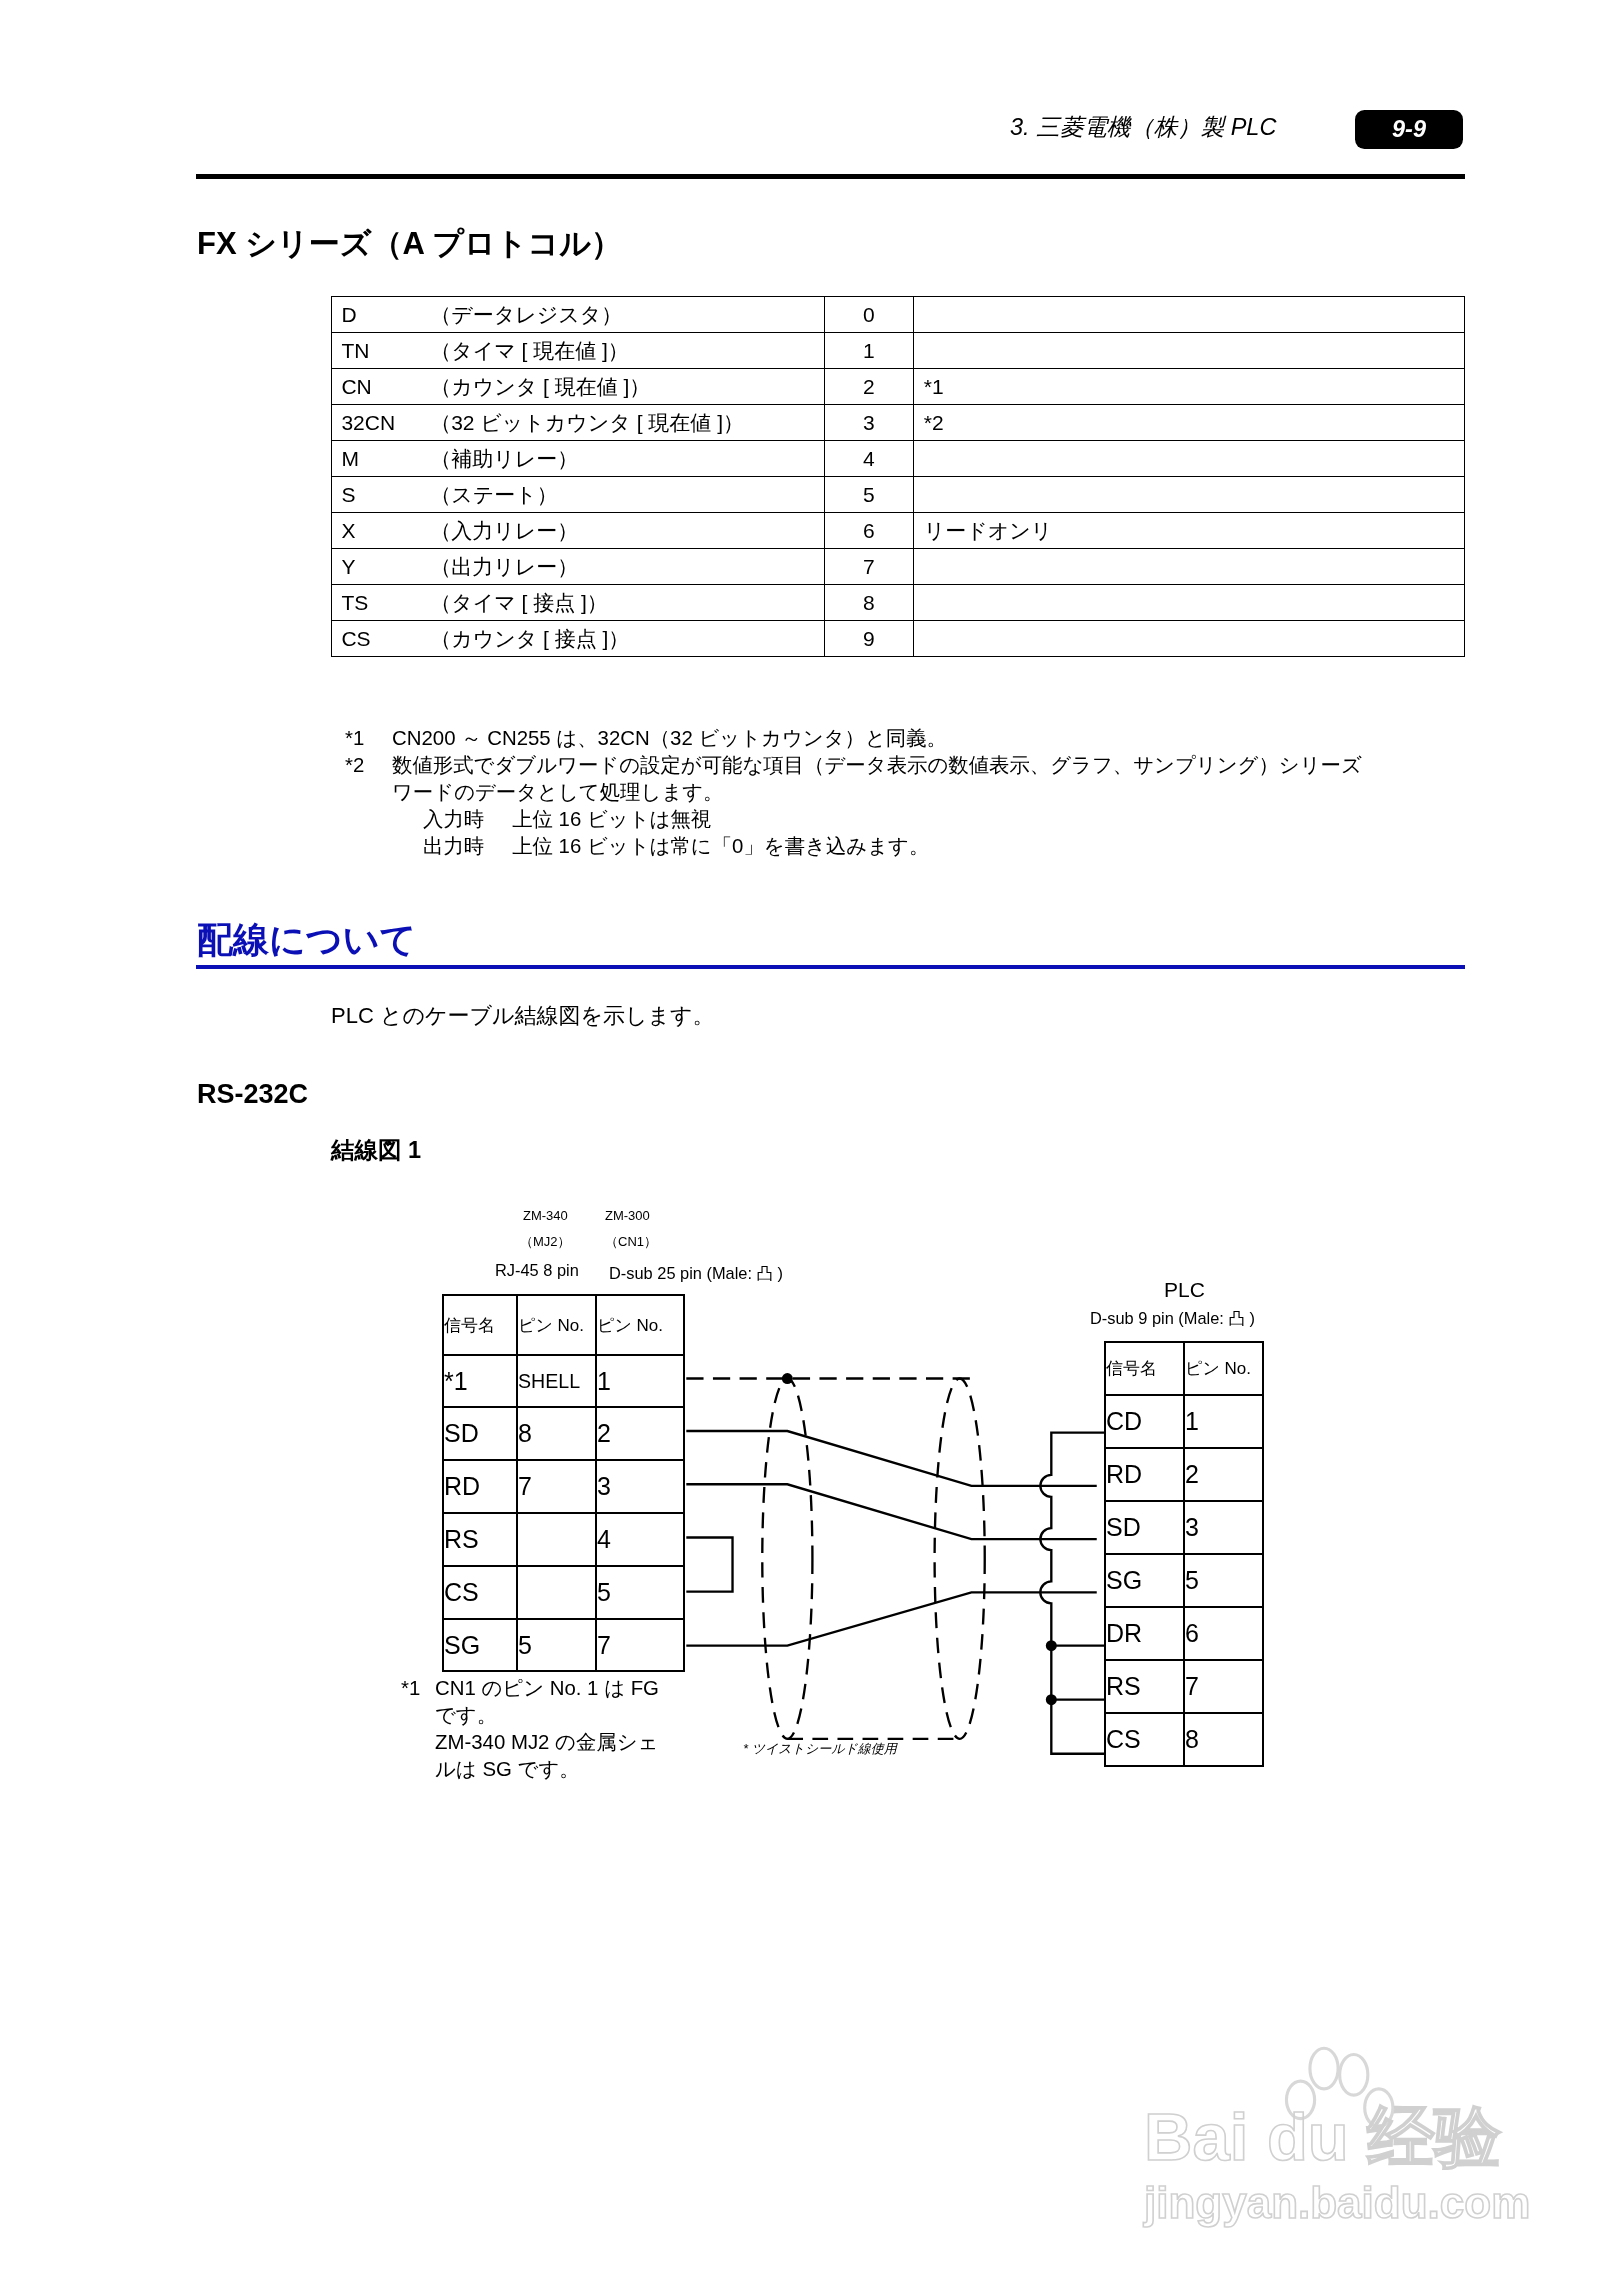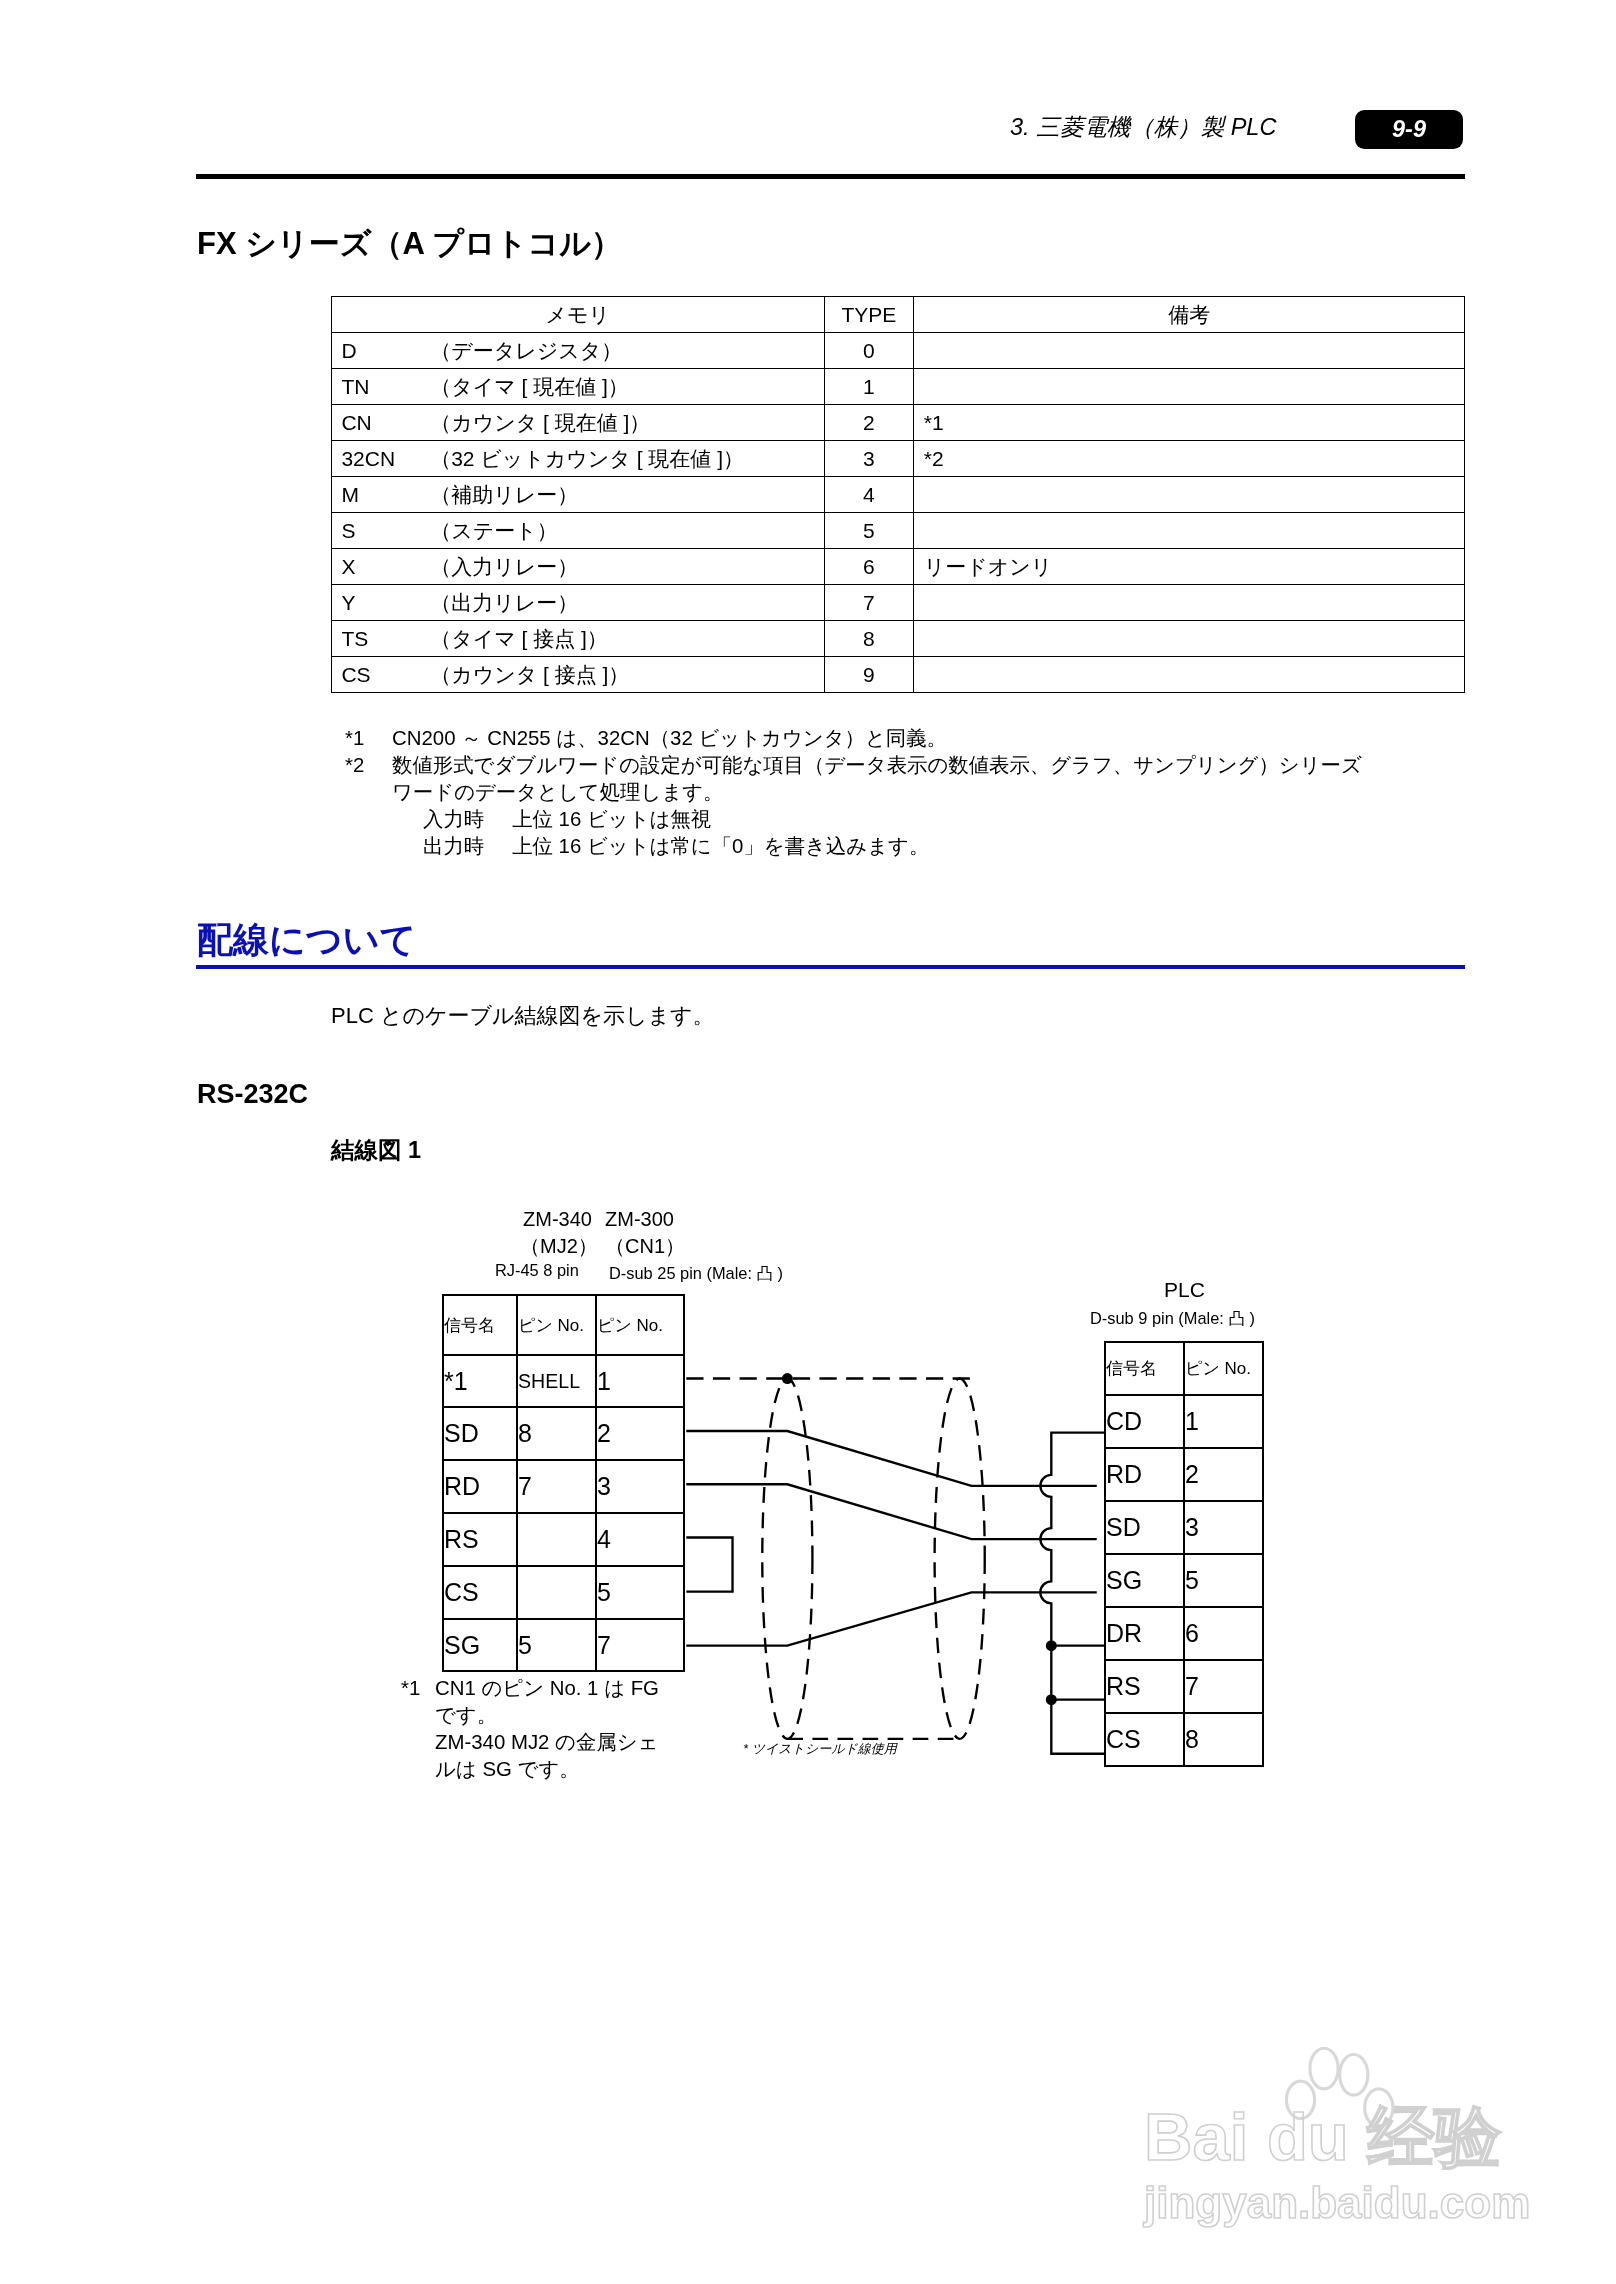--- a/index.html
+++ b/index.html
@@ -25,21 +25,21 @@
   .notes { left:345px; top:725px; font-size:20.4px; line-height:27px; }
   .note-row { display:flex; }
   .note-mark { width:47px; }
   .note-sub { padding-left:78px; display:flex; gap:28px; }
   
   .wire-title { left:197px; top:916px; font-size:36px; font-weight:bold; color:#0a10b5; }
   .wire-rule { left:196px; top:965px; width:1269px; height:3.9px; background:#0a10b5; }
   .intro { left:331px; top:1001px; font-size:22px; }
   .rs232 { left:197px; top:1079px; font-size:27px; font-weight:bold; }
   .diag-title { left:331px; top:1134px; font-size:23.5px; font-weight:bold; }
-  .lbl { font-size:20px; white-space:nowrap; }
+  .lbl { font-size:13px; white-space:nowrap; }
   .lbl-sm { font-size:16.4px; white-space:nowrap; }
   
   .ctable { position:absolute; border-collapse:collapse; font-size:25px; }
   .ctable td { border:2.3px solid #000; padding:0; }
   .ctable tr.h td { font-size:17px; }
   .foot1 { left:401px; top:1675px; font-size:20.4px; line-height:27px; }
   .foot2 { left:743px; top:1740px; font-size:13px;font-style:italic; }
   .watermark { left:1144px; top:2037px; width:407px; height:204px; }
 </style>
 </head>
@@ -48,25 +48,20 @@
 <div class="abs hdr-title">3.  三菱電機（株）製 PLC</div>
 <div class="abs hdr-badge">
   <span>9-9</span>
 </div>
 <div class="abs hdr-rule"></div>
 
 <div class="abs sec-title">FX シリーズ（A プロトコル）</div>
 
 <table class="mem">
   <tbody>
-      <tr>
-    <th colspan="2">メモリ</th>
-    <th class="c-type">TYPE</th>
-    <th>備考</th>
-  </tr>
   <tr>
     <td class="c-code">D</td>
     <td class="c-name">（データレジスタ）</td>
     <td class="c-type">0</td>
     <td></td>
   </tr>
   <tr>
     <td class="c-code">TN</td>
     <td class="c-name">（タイマ [ 現在値 ]）</td>
     <td class="c-type">1</td>

